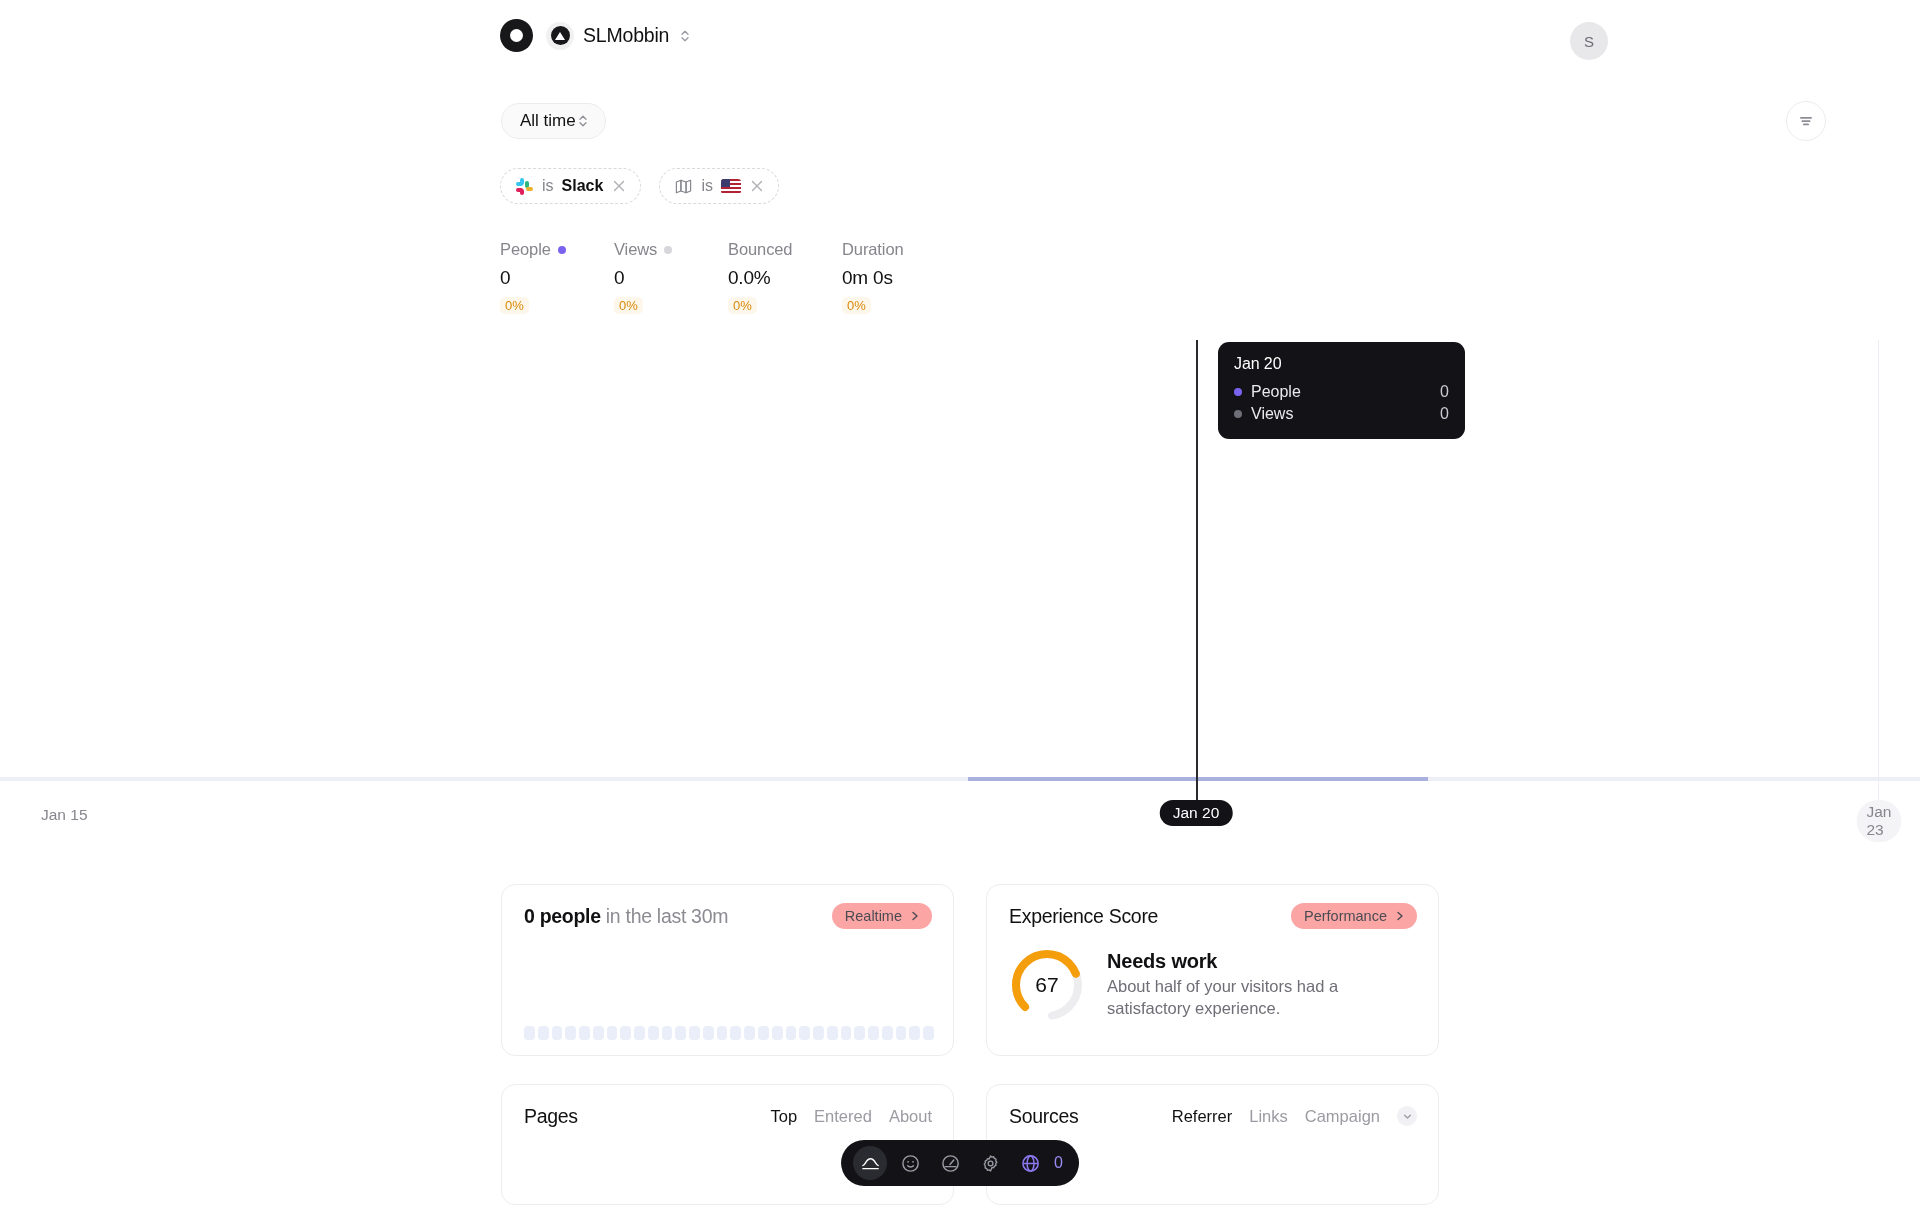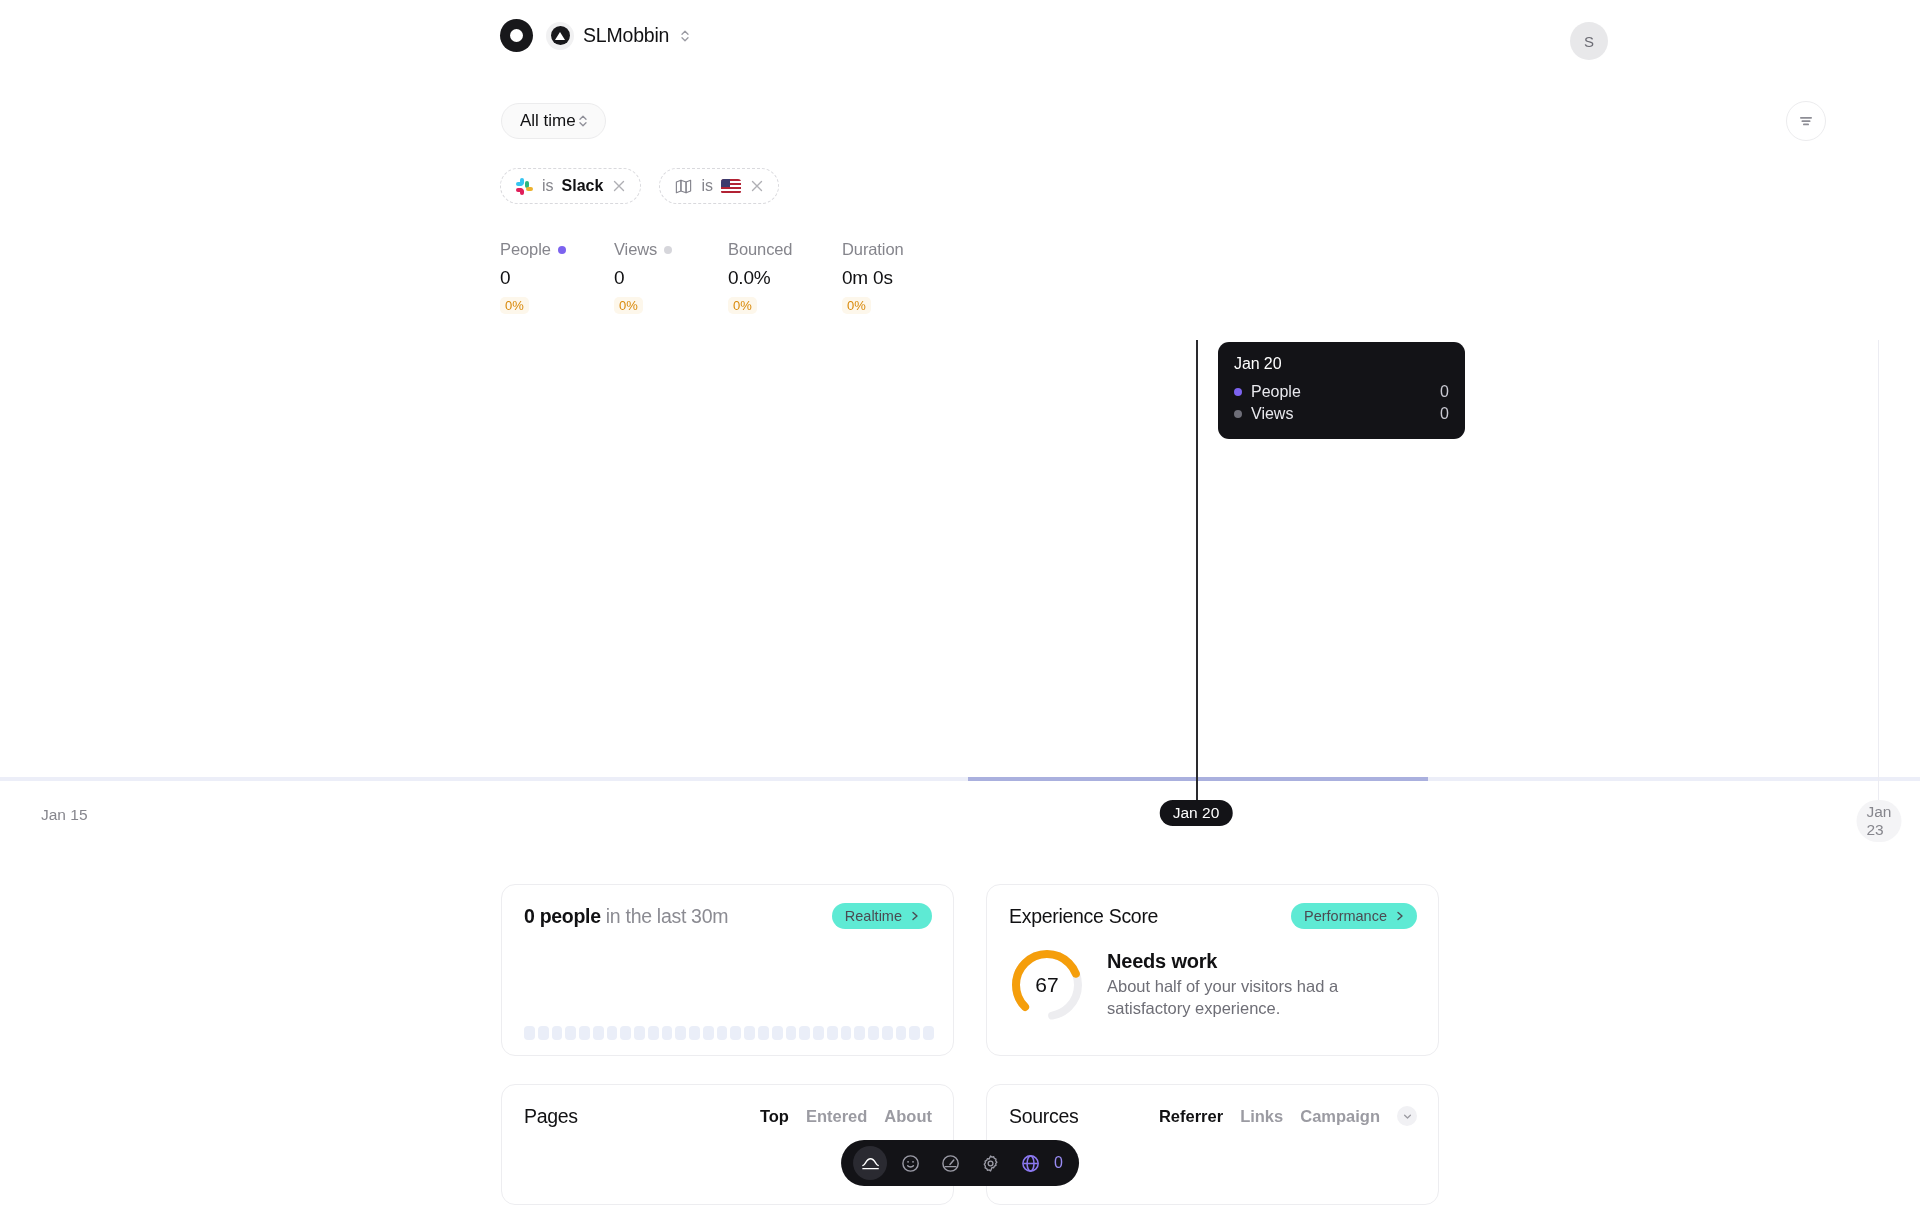--- a/index.html
+++ b/index.html
@@ -175,25 +175,25 @@
   .card-sources  { left: 986px; top: 1084px; width: 453px; height: 121px; }
 
   .card-head {
     display: flex; align-items: center; height: 62px; padding: 0 21px 0 22px;
   }
   .card-title { font-size: 19.5px; color: #111113; letter-spacing: -0.3px; }
   .card-title .muted { color: #8b8b92; font-weight: 400; }
   .card-title .strong { font-weight: 700; }
   .pill-btn {
     margin-left: auto; display: flex; align-items: center; gap: 7px;
-    background: #5eead4; border-radius: 999px; padding: 5px 11px 5px 13px;
+    background: #fca5a5; border-radius: 999px; padding: 5px 11px 5px 13px;
     font-size: 14.5px; color: #4b4b52; cursor: pointer;
   }
   .tabset { margin-left: auto; display: flex; align-items: center; gap: 17px; }
-  .tab { font-size: 16.5px; color: #9b9ba2; cursor: pointer; font-weight: bold; }
+  .tab { font-size: 16.5px; color: #9b9ba2; cursor: pointer; }
   .tab.active { color: #111113; }
   .tab-caret {
     width: 20px; height: 20px; border-radius: 50%; background: #f1f1f4;
     display: flex; align-items: center; justify-content: center; cursor: pointer;
   }
 
   .dot-strip {
     position: absolute; left: 22px; bottom: 15px; width: 410px;
     display: flex; gap: 3px;
   }

